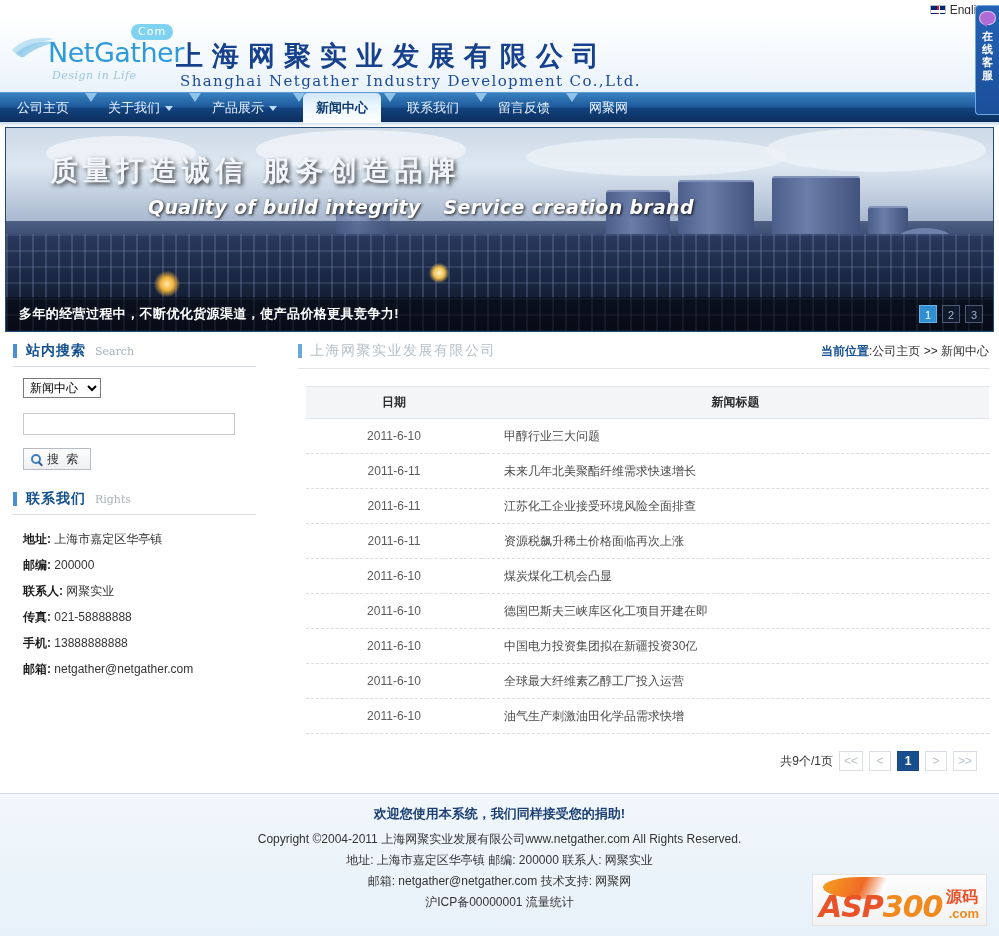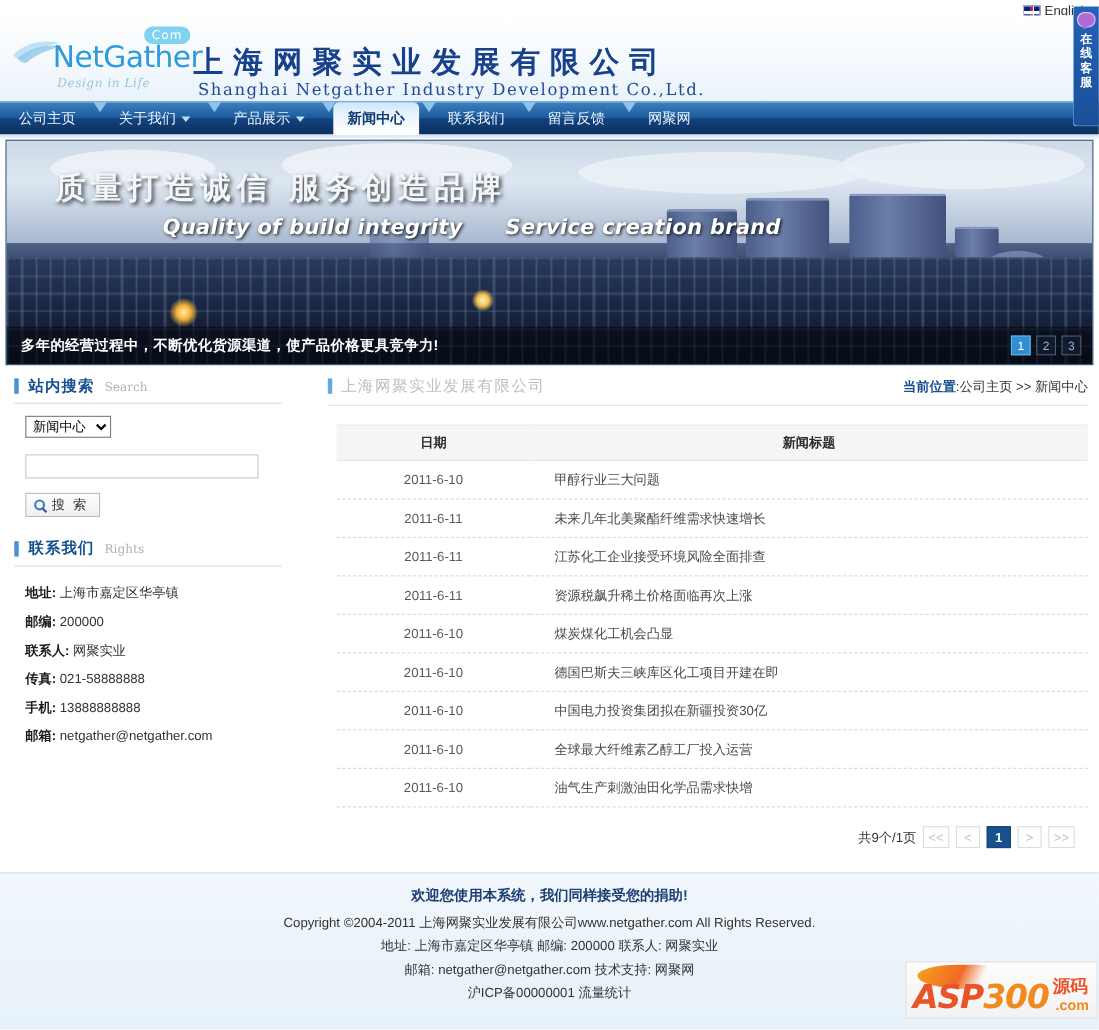--- a/index.html
+++ b/index.html
@@ -146,21 +146,21 @@
     font-size:28px; font-weight:bold; color:#f2f6fb;
     letter-spacing:5px; text-shadow:2px 2px 4px rgba(0,0,0,.75);
     font-family:"DejaVu Sans", sans-serif;
   }
   .banner-en {
     position:absolute; left:142px; top:68px;
     font-size:19px; font-weight:bold; font-style:italic; color:#ffffff;
     text-shadow:1px 1px 3px rgba(0,0,0,.9); letter-spacing:.3px;
     font-family:"DejaVu Sans", sans-serif;
   }
-  .banner-en span { margin-left:32px; }
+  .banner-en span { margin-left:16px; }
   .banner-caption {
     position:absolute; left:0; bottom:0; width:100%; height:34px;
     background:rgba(5,8,16,.62); display:flex; align-items:center;
   }
   .banner-caption .txt {
     color:#ffffff; font-size:13px; font-weight:bold; padding-left:13px;
     letter-spacing:.4px;
   }
   .slide-dots {
     position:absolute; right:10px; bottom:8px; display:flex; gap:5px;
@@ -270,21 +270,21 @@
   
   .footer {
     position:absolute; left:0; bottom:0; width:999px; height:143px;
     background:linear-gradient(to bottom,#f1f7fc 0%, #e7f1f9 100%);
     border-top:1px solid #cfdce8;
     text-align:center; padding-top:11px;
   }
   .footer .welcome { font-size:13px; font-weight:bold; color:#1c3f73; margin-bottom:6px; }
   .footer .line { font-size:12px; color:#333; line-height:21px; }
   .asp300 {
-    position:absolute; right:1px; bottom:10px; width:175px; height:52px;
+    position:absolute; right:12px; bottom:10px; width:175px; height:52px;
     background:linear-gradient(to bottom,#fdfdfd,#f2f2f2);
     border:1px solid #e3e3e3; overflow:hidden;
   }
   .asp-text {
     position:absolute; left:6px; top:14px;
     font-size:30px; font-weight:bold; font-style:italic;
     font-family:"DejaVu Sans", sans-serif; letter-spacing:-1px;
   }
   .asp-a { color:#e8532a; }
   .asp-3 { color:#f08a1e; }

